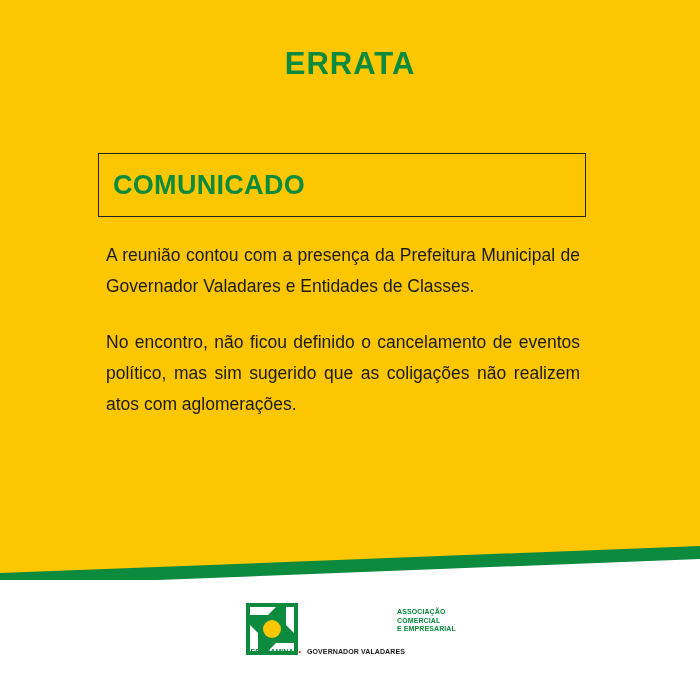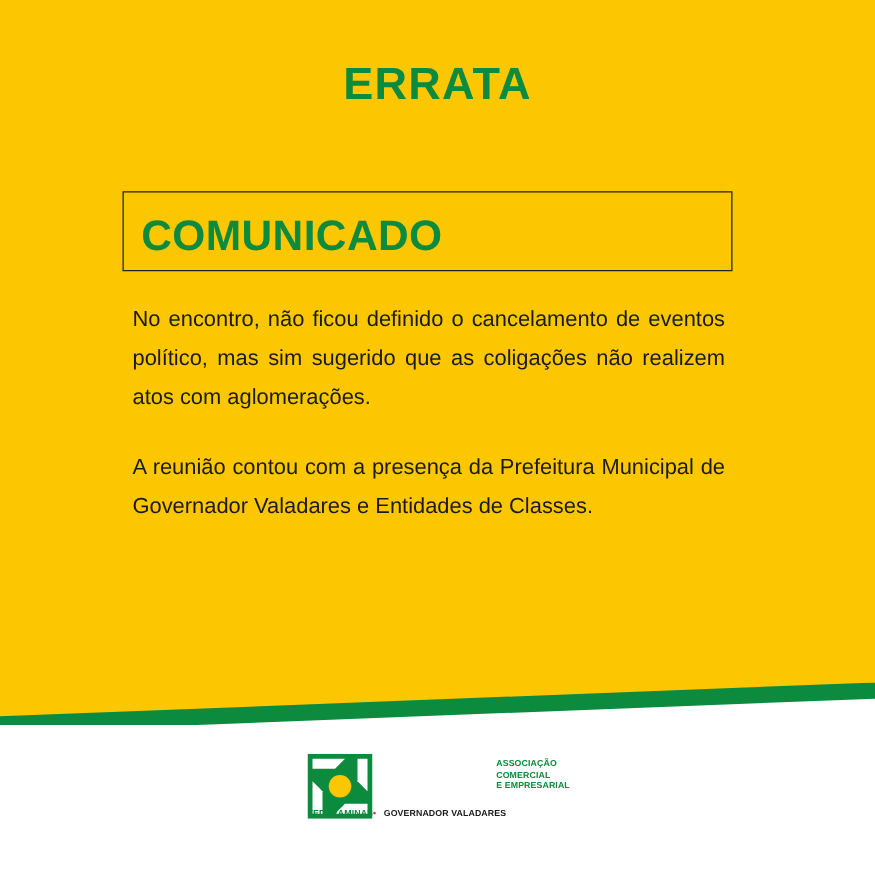--- a/index.html
+++ b/index.html
@@ -37,39 +37,39 @@
     height: 40px;
     background: #0c8a3e;
     clip-path: polygon(0 33px, 700px 6px, 700px 19px, 0 46px);
   }
   .title {
     position: absolute;
     left: 0;
     top: 46px;
     width: 700px;
     text-align: center;
-    font-size: 36px;
+    font-size: 31px;
     font-weight: bold;
     letter-spacing: 1px;
     color: #0c8a3e;
   }
   .box {
     position: absolute;
     left: 98px;
     top: 153px;
     width: 488px;
     height: 64px;
     border: 1.5px solid #222222;
     box-sizing: border-box;
   }
   .box-label {
     position: absolute;
     left: 113px;
     top: 170px;
-    font-size: 34px;
+    font-size: 27px;
     font-weight: bold;
     color: #0c8a3e;
     letter-spacing: 0.3px;
   }
   .body-text {
     position: absolute;
     left: 106px;
     top: 240px;
     width: 474px;
     color: #1a1a1a;
@@ -146,22 +146,22 @@
 
   <div class="yellow-bg"></div>
   <div class="green-stripe"></div>
 
   <div class="title">ERRATA</div>
 
   <div class="box"></div>
   <div class="box-label">COMUNICADO</div>
 
   <div class="body-text">
+    <p class="para">A reunião contou com a presença da Prefeitura Municipal de Governador Valadares e Entidades de Classes.</p>
     <p class="para">No encontro, não ficou definido o cancelamento de eventos político, mas sim sugerido que as coligações não realizem atos com aglomerações.</p>
-    <p class="para">A reunião contou com a presença da Prefeitura Municipal de Governador Valadares e Entidades de Classes.</p>
   </div>
 
   <div class="logo">
     <svg class="logo-mark" viewBox="0 0 52 52">
       <rect x="0" y="0" width="52" height="52" fill="#0c8a3e"></rect>
       <polygon points="4,4 30,4 22,12 4,12" fill="#ffffff"></polygon>
       <polygon points="48,4 48,30 40,22 40,4" fill="#ffffff"></polygon>
       <polygon points="48,48 22,48 30,40 48,40" fill="#ffffff"></polygon>
       <polygon points="4,48 4,22 12,30 12,48" fill="#ffffff"></polygon>
       <circle cx="26" cy="26" r="9" fill="#fdc700"></circle>

